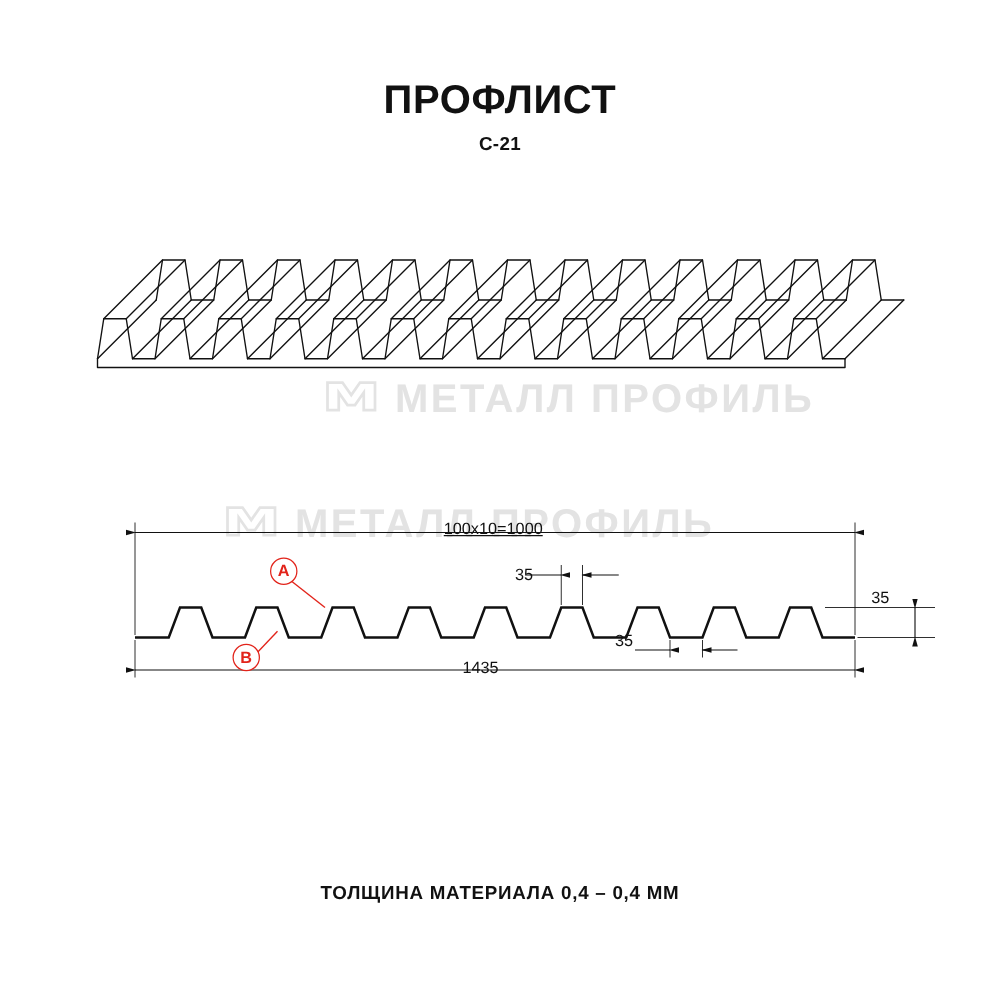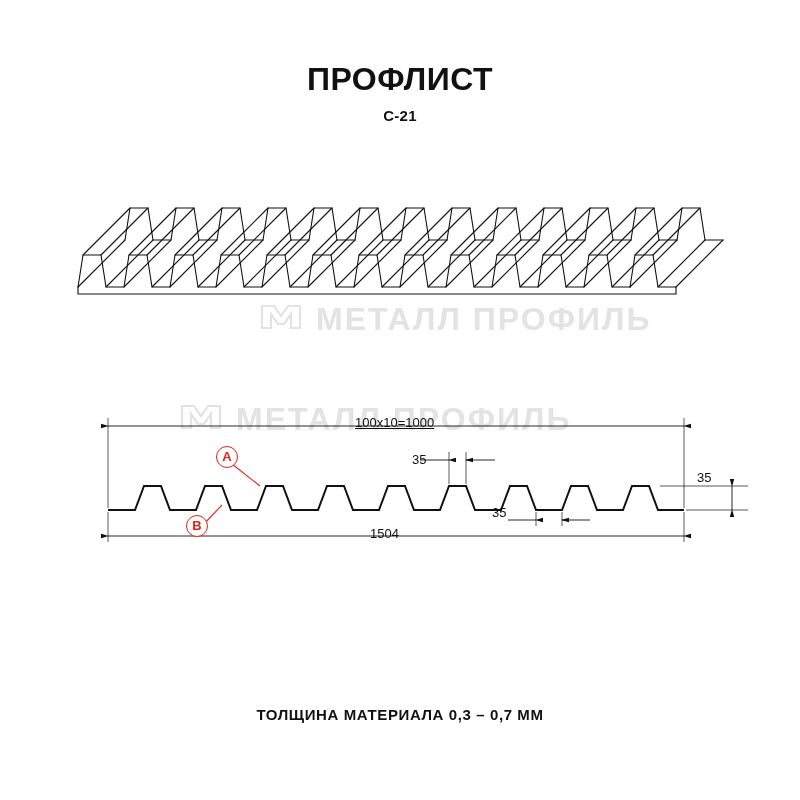--- a/index.html
+++ b/index.html
@@ -303,20 +303,20 @@
         <line x1="172" y1="64" x2="200" y2="86"></line>
         <line x1="142" y1="126" x2="162" y2="105"></line>
       </g>
     </svg>
   </div>
 
   <div class="callout callout-a">A</div>
   <div class="callout callout-b">B</div>
 
   <div class="dim dim-total-top">100х10=1000</div>
-  <div class="dim dim-total-bottom">1504</div>
+  <div class="dim dim-total-bottom">1435</div>
   <div class="dim dim-35a">35</div>
   <div class="dim dim-35b">35</div>
   <div class="dim dim-21">35</div>
 
-  <div class="footer-note">ТОЛЩИНА МАТЕРИАЛА 0,3 – 0,7 ММ</div>
+  <div class="footer-note">ТОЛЩИНА МАТЕРИАЛА 0,4 – 0,4 ММ</div>
 
 </div>
 
 </body></html>

